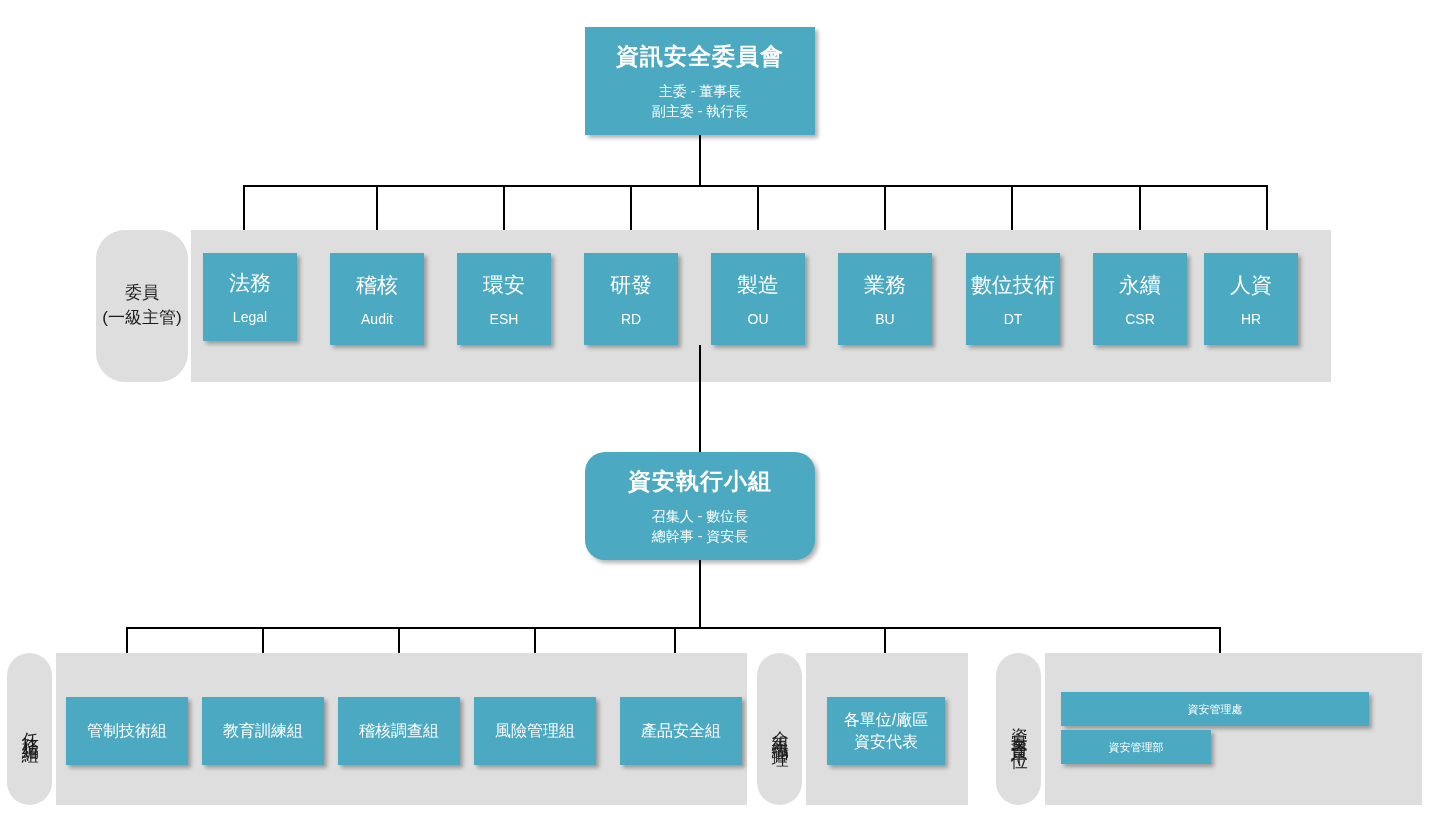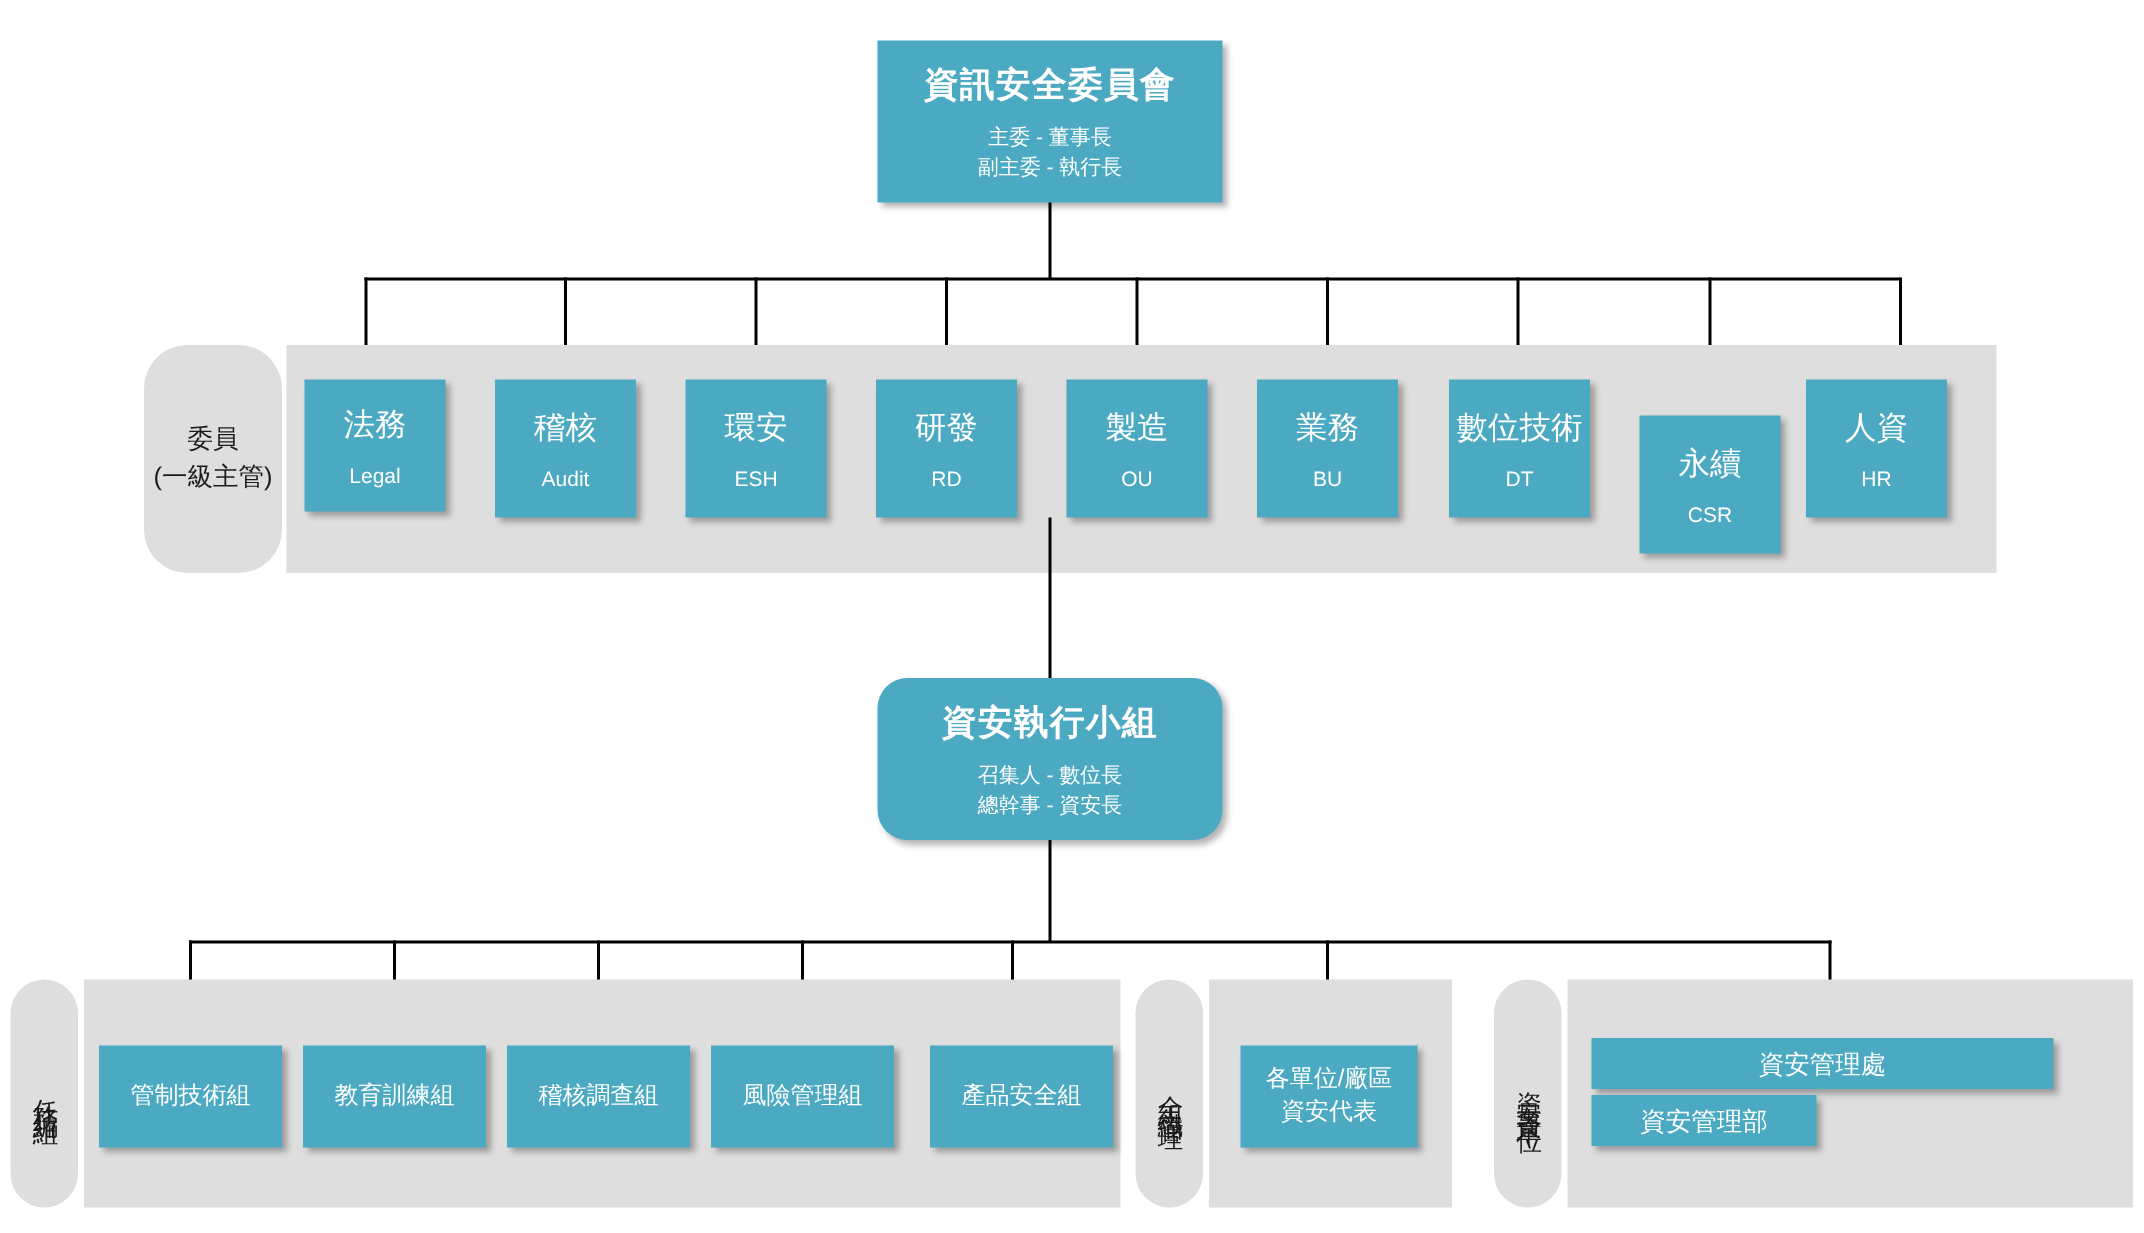--- a/index.html
+++ b/index.html
@@ -88,21 +88,21 @@
   }
 
   
   .tbox {
     font-size: 16px;
     line-height: 1.4;
   }
   .tbox .l { display: block; }
 
   .dept {
-    font-size: 17px;
+    font-size: 11px;
   }
 </style>
 </head>
 <body>
 
 <div id="chart">
 
   <div class="node bigbox" style="left:585px; top:27px; width:230px; height:108px;">
     <span class="title">資訊安全委員會</span>
     <span class="sub">主委 - 董事長</span>
@@ -150,21 +150,21 @@
     <span class="en">OU</span>
   </div>
   <div class="node cbox" style="left:838px; top:253px; width:94px; height:92px;">
     <span class="cn">業務</span>
     <span class="en">BU</span>
   </div>
   <div class="node cbox" style="left:966px; top:253px; width:94px; height:92px;">
     <span class="cn">數位技術</span>
     <span class="en">DT</span>
   </div>
-  <div class="node cbox" style="left:1093px; top:253px; width:94px; height:92px;margin-top:24px;">
+  <div class="node cbox" style="left:1093px; top:253px; width:94px; height:92px;">
     <span class="cn">永續</span>
     <span class="en">CSR</span>
   </div>
   <div class="node cbox" style="left:1204px; top:253px; width:94px; height:92px;">
     <span class="cn">人資</span>
     <span class="en">HR</span>
   </div>
 
   <div class="line v" style="left:699px; top:345px; height:108px;"></div>
 

